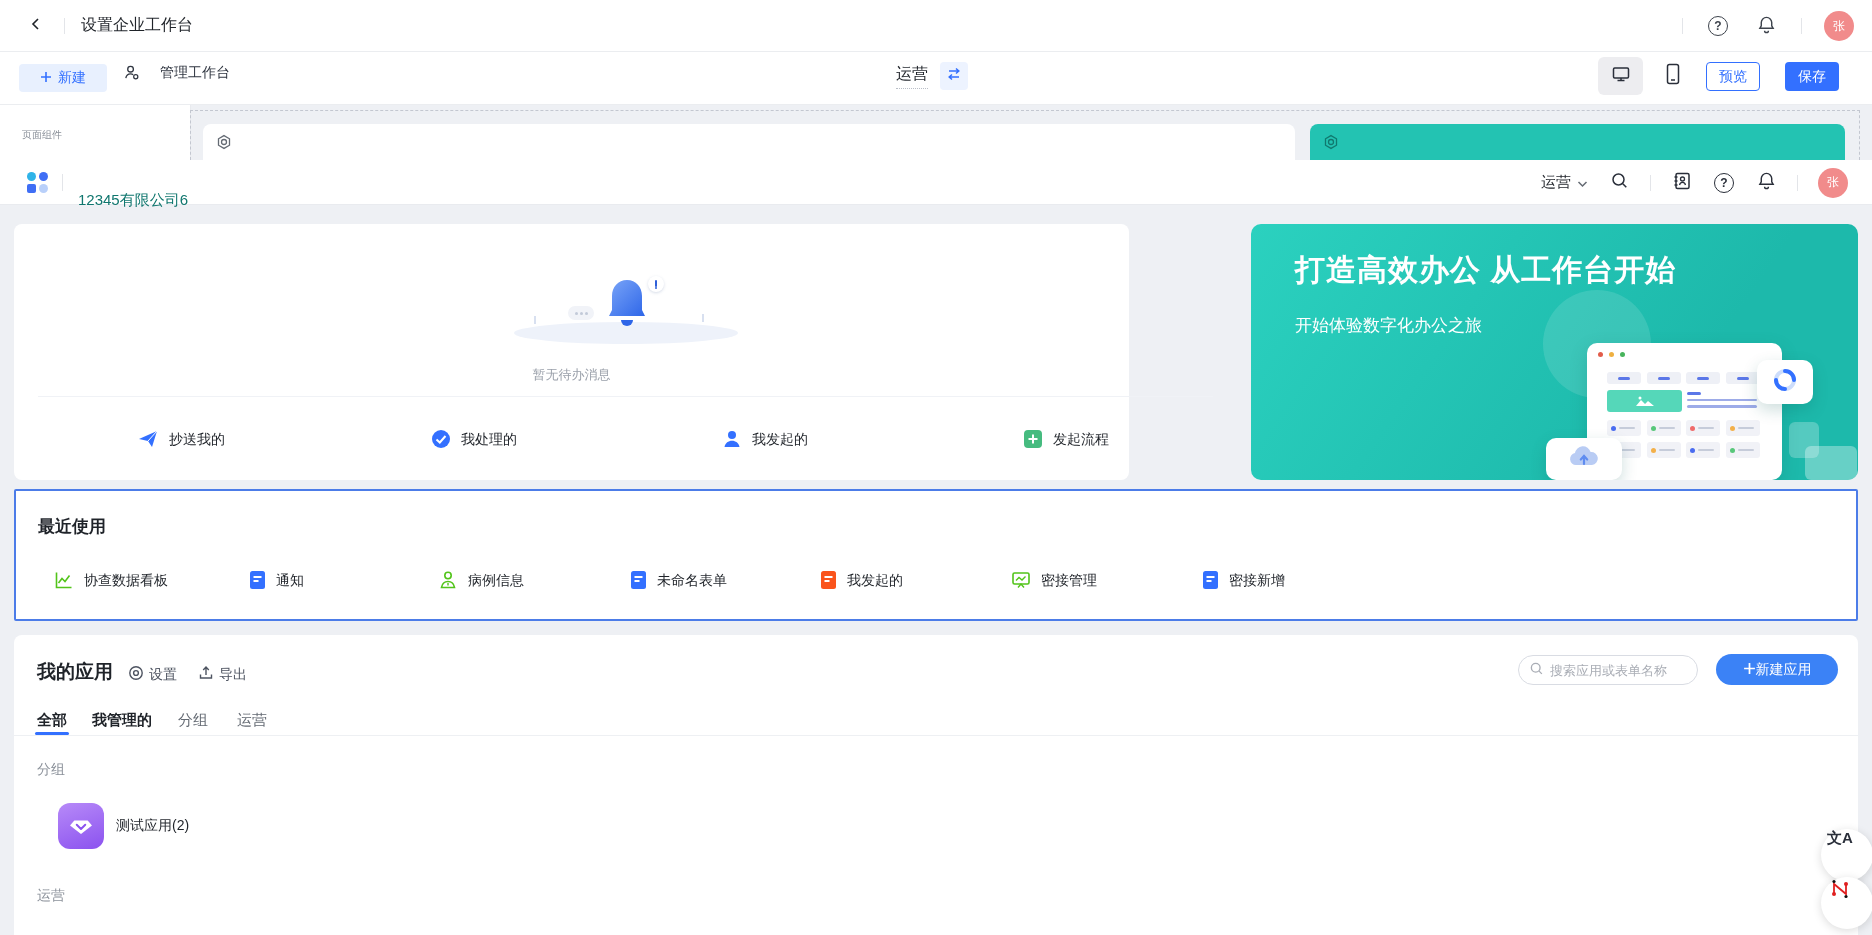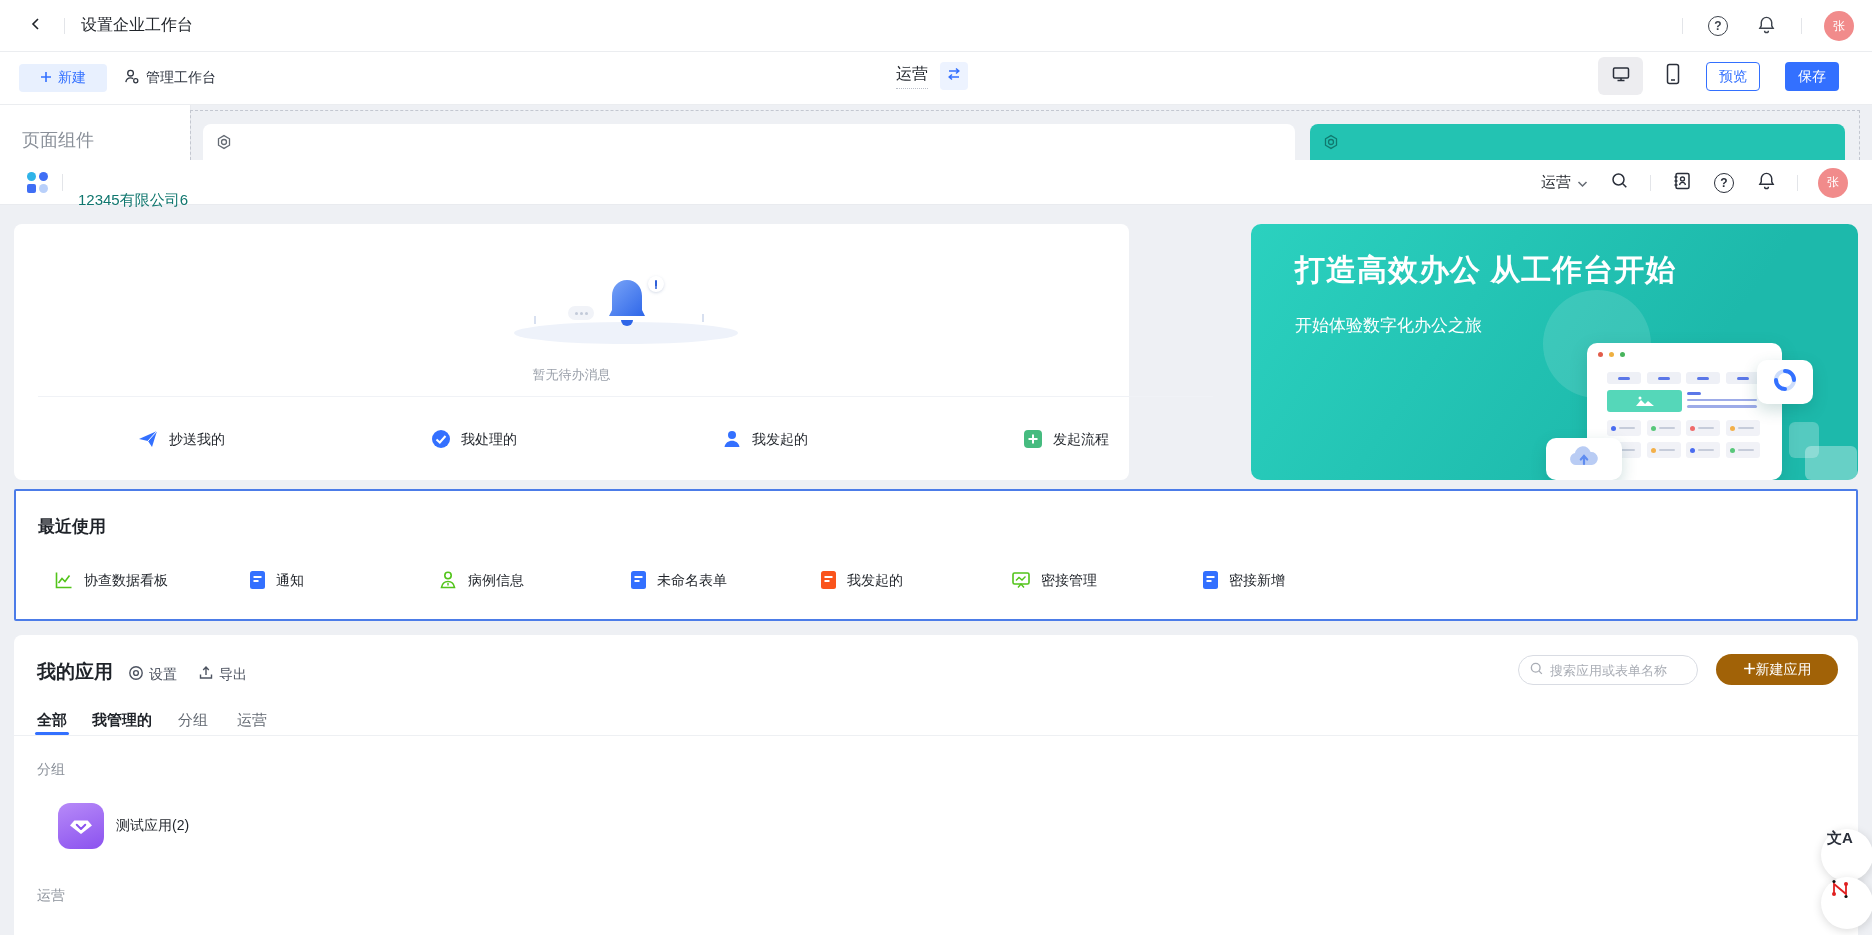--- a/index.html
+++ b/index.html
@@ -13,32 +13,32 @@
   .tb-divider{ width:1px; height:16px; background:#e3e5e9; margin:0 16px; }
   .app-title{ font-size:16px; font-weight:500; color:#1f2329; }
   .tb-right{ position:absolute; right:18px; top:0; height:52px; display:flex; align-items:center; gap:22px; }
   .icon-btn{ width:26px; height:26px; display:flex; align-items:center; justify-content:center; cursor:pointer; color:#3d434c; }
   .help-circle{ width:20px; height:20px; border:1.6px solid #3d434c; border-radius:50%; font-size:12px; font-weight:700; display:flex; align-items:center; justify-content:center; color:#3d434c; }
   .avatar{ width:30px; height:30px; border-radius:50%; background:#f18b8b; color:#fff; font-size:12px; display:flex; align-items:center; justify-content:center; }
 
   
   .toolbar{ left:0; top:52px; width:1872px; height:53px; background:#fff; border-bottom:1px solid #ebedf0; }
   .btn-new{ left:19px; top:64px; width:88px; height:28px; background:#e8f0fe; border-radius:4px; color:#3370ff; font-size:14px; display:flex; align-items:center; justify-content:center; gap:6px; cursor:pointer; }
-  .manage-ws{ left:123px; top:64px; height:28px; display:flex; align-items:center; gap:6px; color:#2f3540; font-size:14px; cursor:pointer; }
+  .manage-ws{ left:123px; top:64px; height:28px; display:flex; gap:20px; color:#2f3540; font-size:14px; cursor:pointer; }
   .env-switch{ left:896px; top:62px; display:flex; align-items:center; gap:12px; }
   .env-label{ font-size:16px; color:#1f2329; padding-bottom:3px; border-bottom:1px dotted #b9bec7; }
   .swap-box{ width:28px; height:28px; background:#edf3ff; border-radius:4px; display:flex; align-items:center; justify-content:center; cursor:pointer; }
   .device-box{ left:1598px; top:57px; width:45px; height:38px; background:#ededf0; border-radius:6px; display:flex; align-items:center; justify-content:center; cursor:pointer; }
   .device-phone{ left:1656px; top:62px; width:34px; height:28px; display:flex; align-items:center; justify-content:center; cursor:pointer; }
   .btn-preview{ left:1706px; top:62px; width:54px; height:29px; border:1px solid #3370ff; color:#3370ff; background:#fff; border-radius:4px; font-size:14px; display:flex; align-items:center; justify-content:center; cursor:pointer; }
   .btn-save{ left:1785px; top:62px; width:54px; height:29px; background:#3370ff; color:#fff; border-radius:4px; font-size:14px; display:flex; align-items:center; justify-content:center; cursor:pointer; }
 
   
   .side-panel{ left:0; top:105px; width:191px; height:55px; background:#fff; border-right:1px solid #e8eaee; }
-  .side-label{ left:22px; top:128px; font-size:18px; color:#8a9099; }
+  .side-label{ left:22px; top:128px; font-size:10px; color:#8a9099; }
   .dashed-box{ left:190px; top:110px; width:1670px; height:50px; border:1px dashed #c3c7d0; border-bottom:none; }
   .comp-white{ left:203px; top:124px; width:1092px; height:36px; background:#fff; border-radius:8px 8px 0 0; }
   .comp-teal{ left:1310px; top:124px; width:535px; height:36px; background:#23c3b2; border-radius:8px 8px 0 0; }
   .comp-gear{ position:absolute; left:13px; top:10px; width:16px; height:16px; cursor:pointer; }
 
   
   .ws-header{ left:0; top:160px; width:1872px; height:45px; background:#fff; border-bottom:1px solid #e9ebef; }
   .logo{ left:27px; top:172px; width:21px; height:21px; display:grid; grid-template-columns:9px 9px; grid-template-rows:9px 9px; gap:3px; }
   .logo i{ border-radius:50%; }
   .logo .d1{ background:#2fb3e8; } .logo .d2{ background:#3f6ef5; }
@@ -87,21 +87,21 @@
   .recent-card{ left:14px; top:489px; width:1844px; height:132px; background:#fff; border:2px solid #4c7ce8; border-radius:2px;text-decoration:underline; }
   .recent-title{ left:22px; top:24px; font-size:17px; font-weight:700; color:#1f2329; }
   .recent-item{ top:78px; height:24px; display:flex; align-items:center; gap:10px; font-size:14px; color:#1f2329; cursor:pointer; }
 
   .myapps{ left:14px; top:635px; width:1844px; height:300px; background:#fff; border-radius:8px 8px 0 0; }
   .ma-title{ left:23px; top:24px; font-size:19px; font-weight:700; color:#1f2329; }
   .ma-tool{ height:22px; display:flex; align-items:flex-end; gap:5px; font-size:14px; color:#4e5461; cursor:pointer; top:27px; }
   .ma-search{ left:1504px; top:20px; width:180px; height:30px; border:1px solid #d9dce3; border-radius:16px; display:flex; align-items:center; padding:0 10px; gap:6px; background:#fff; }
   .ma-search input{ border:none; outline:none; width:130px; font-size:13px; color:#3b82f6; font-family:inherit; background:transparent; }
   .ma-search input::placeholder{ color:#a9adb5; }
-  .btn-newapp{ left:1702px; top:19px; width:122px; height:31px; background:#a16207; border-radius:16px; color:#fff; font-size:14px; display:flex; align-items:center; justify-content:center; cursor:pointer; }
+  .btn-newapp{ left:1702px; top:19px; width:122px; height:31px; background:#3b82f6; border-radius:16px; color:#fff; font-size:14px; display:flex; align-items:center; justify-content:center; cursor:pointer; }
   .tab{ top:76px; font-size:15px; color:#646a73; cursor:pointer; }
   .tab.b{ color:#1f2329; font-weight:700; }
   .tab-line{ left:21px; top:97px; width:34px; height:3px; background:#3370ff; border-radius:2px; }
   .tabs-border{ left:0; top:100px; width:1844px; height:1px; background:#eef0f3; }
   .grp-label{ left:23px; top:126px; font-size:14px; color:#8a9099; }
   .app-tile{ left:44px; top:168px; display:flex; align-items:center; gap:12px; cursor:pointer; }
   .tile-icon{ width:46px; height:46px; border-radius:12px; background:linear-gradient(160deg,#b78af8,#8b52ef); display:flex; align-items:center; justify-content:center; }
   .ops-label{ left:23px; top:252px; font-size:14px; color:#8a9099; }
 
   .float-btn{ width:52px; height:52px; border-radius:50%; background:#fff; box-shadow:0 2px 10px rgba(0,0,0,.14); display:flex; align-items:flex-start; justify-content:center; cursor:pointer; }

